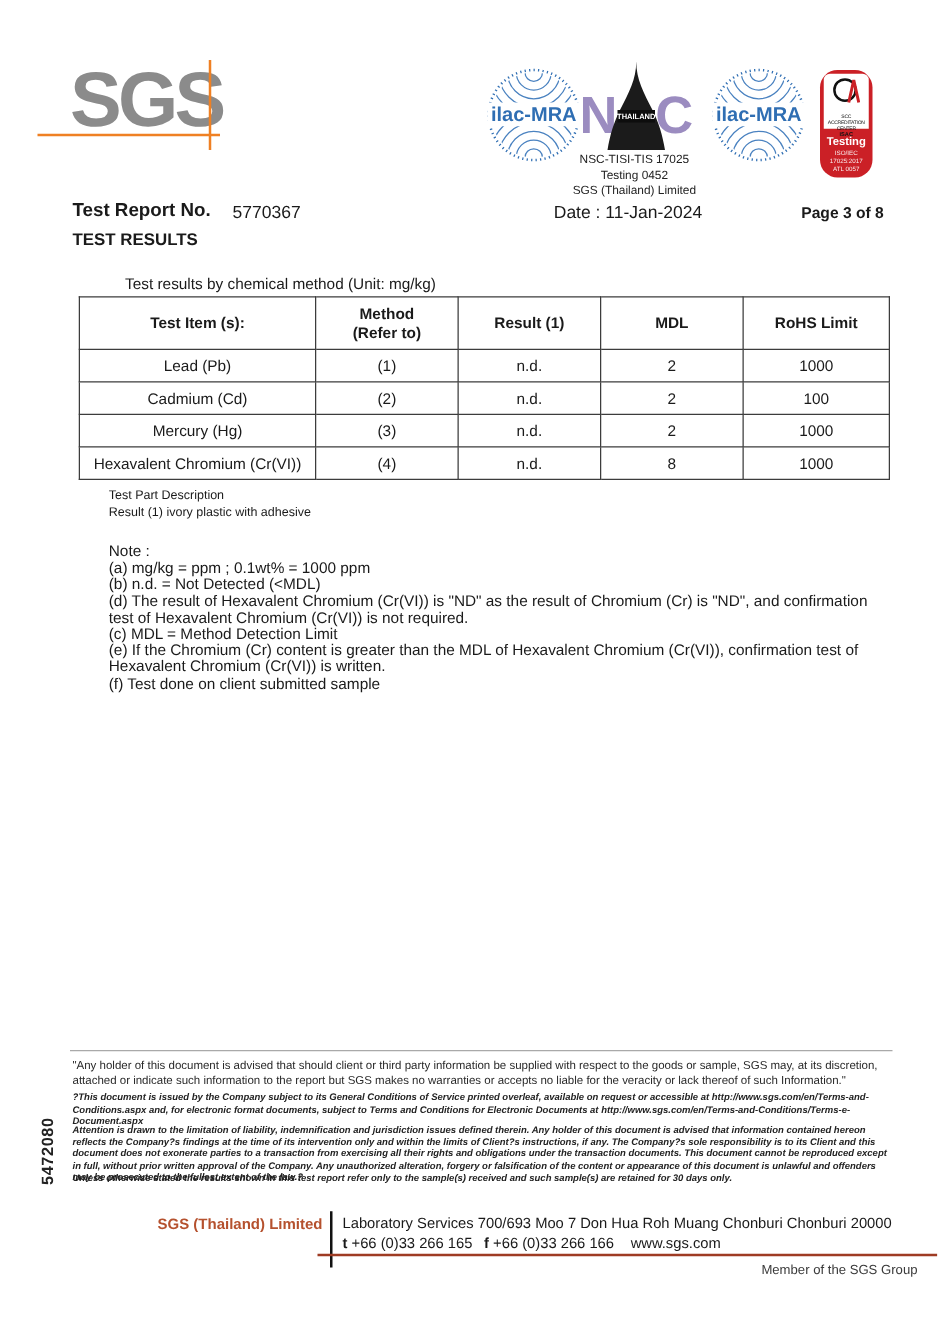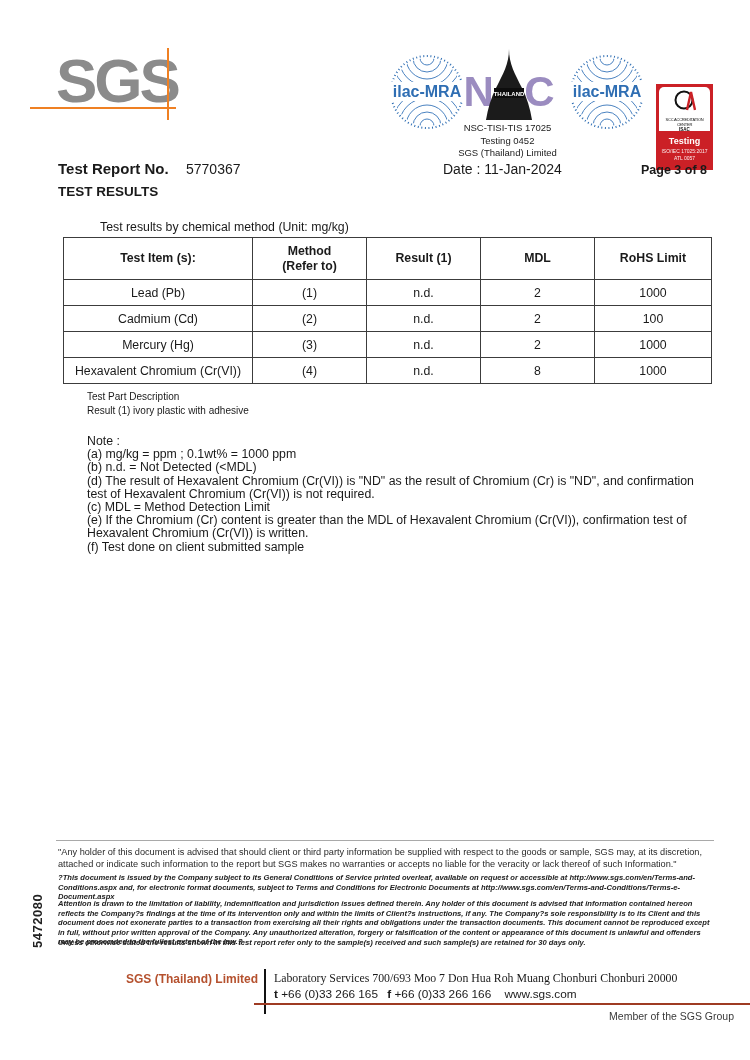--- a/index.html
+++ b/index.html
@@ -12,22 +12,22 @@
     color:#8b8b8b; letter-spacing:-3px; line-height:1; }
   .crop-v { position:absolute; left:167px; top:48px; width:2px; height:72px; background:#ef8023; }
   .crop-h { position:absolute; left:30px; top:107px; width:146px; height:2px; background:#ef8023; }
 
   
   .ilac1 { position:absolute; left:389px; top:54px; }
   .ilac2 { position:absolute; left:569px; top:54px; }
   .nac { position:absolute; left:463px; top:48px; }
   .nac-lines { position:absolute; left:425px; top:122px; width:165px; text-align:center;
     font-size:9.5px; line-height:12.5px; color:#222; }
-  .badge { position:absolute; left:656px; top:56px; width:57px; height:86px; background:#cb2026;
-    border-radius:0; padding:3px;margin-top:28px; }
+  .badge { position:absolute; left:656px; top:56px; width:42px; height:86px; background:#cb2026;
+    border-radius:14px; padding:3px; }
   .badge-white { background:#fff; border-radius:5px 5px 0 0; height:44px; text-align:center; padding-top:2px; }
   .badge-org { font-size:4px; line-height:5px; color:#111; letter-spacing:-0.2px; }
   .badge-org-sub { font-size:4.5px; font-weight:bold; color:#111; }
   .badge-red-text { text-align:center; color:#fff; }
   .badge-title { font-size:9px; font-weight:bold; margin-top:5px; }
   .badge-std { font-size:5px; margin-top:2px; opacity:.92; }
   .badge-code { font-size:5px; margin-top:1px; opacity:.92; }
 
   
   .rpt-label { position:absolute; left:58px; top:160px; font-size:15px; font-weight:bold; }
@@ -60,21 +60,21 @@
     font-weight:bold; font-style:italic; color:#222; }
   .fp3 { position:absolute; left:58px; top:899px; width:656px; font-size:7.6px; line-height:9.6px;
     font-weight:bold; font-style:italic; color:#222; }
   .fp4 { position:absolute; left:58px; top:938px; width:656px; font-size:7.6px; line-height:9.6px;
     font-weight:bold; font-style:italic; color:#222; }
 
   
   .ft-company { position:absolute; left:56px; top:972px; width:202px; text-align:right;
     font-size:12px; font-weight:bold; color:#b5512e; }
   .ft-divider { position:absolute; left:264px; top:969px; width:2px; height:45px; background:#111; }
-  .ft-address1 { position:absolute; left:274px; top:971px; font-size:11.8px; color:#1a1a1a;font-family:Liberation Serif, serif; }
+  .ft-address1 { position:absolute; left:274px; top:971px; font-size:11.8px; color:#1a1a1a; }
   .ft-address2 { position:absolute; left:274px; top:987px; font-size:11.8px; color:#1a1a1a; }
   .ft-address2 b { font-weight:bold; }
   .ft-redline { position:absolute; left:254px; top:1003px; width:496px; height:2px; background:#9e3b23; }
   .ft-member { position:absolute; left:480px; top:1010px; width:254px; text-align:right;
     font-size:10.5px; color:#3a3a3a; }
   .gap { display:inline-block; width:10px; }
   .gap-s { display:inline-block; width:6px; }
 </style>
 </head>
 <body>

